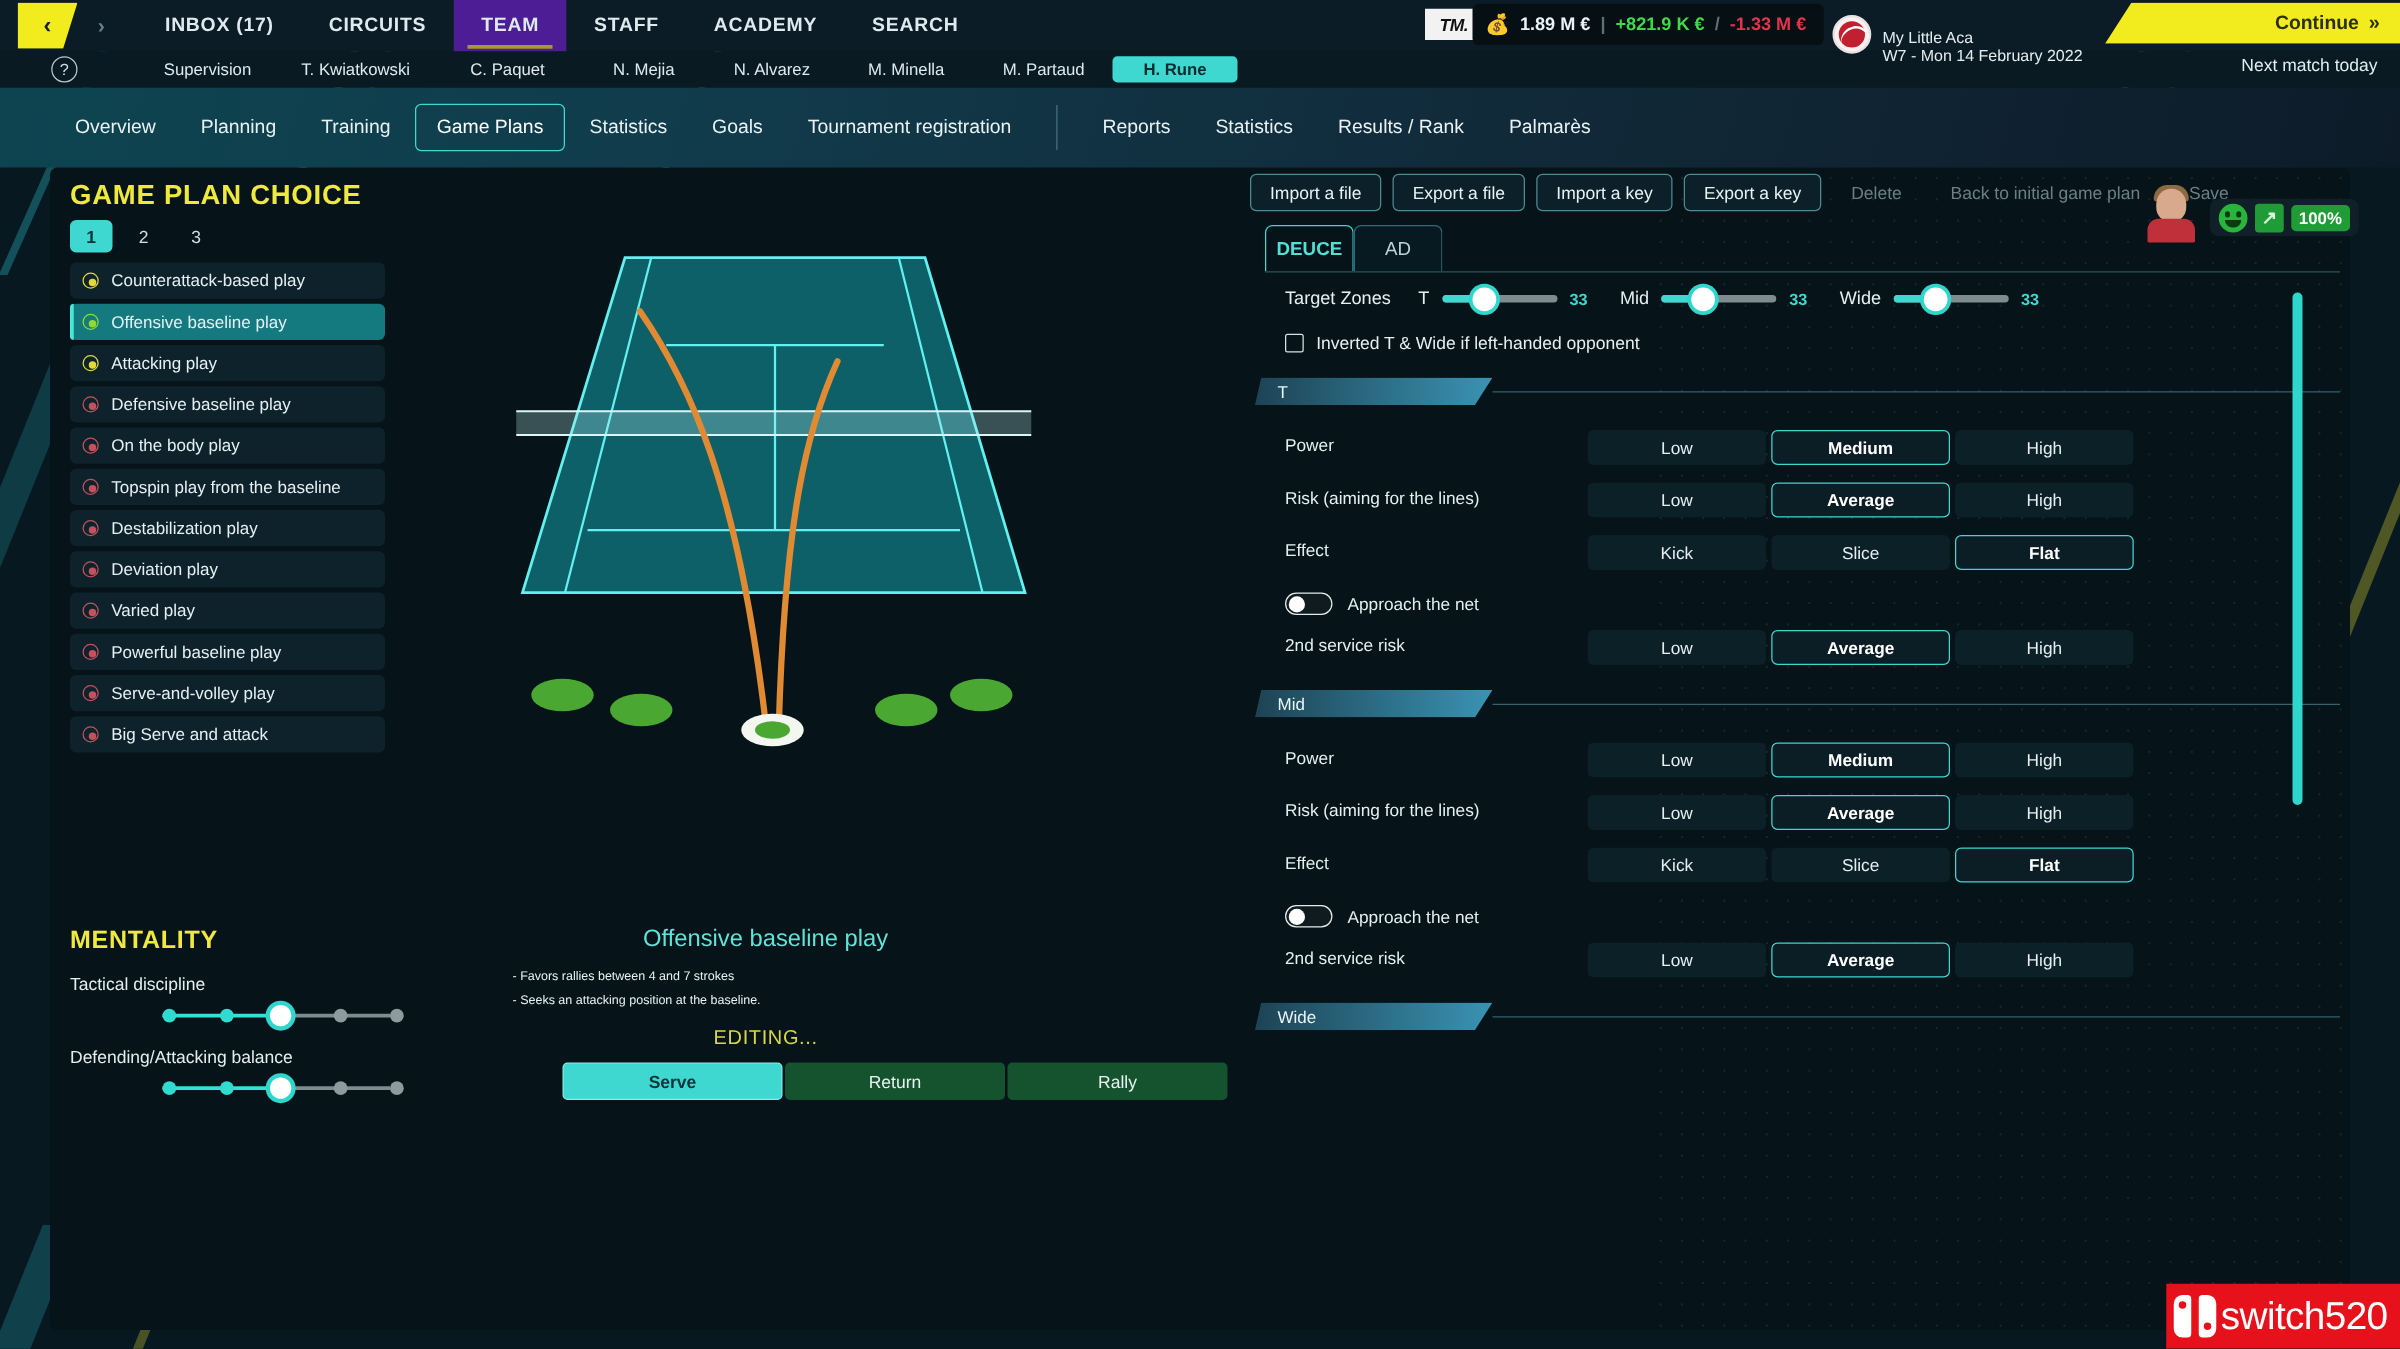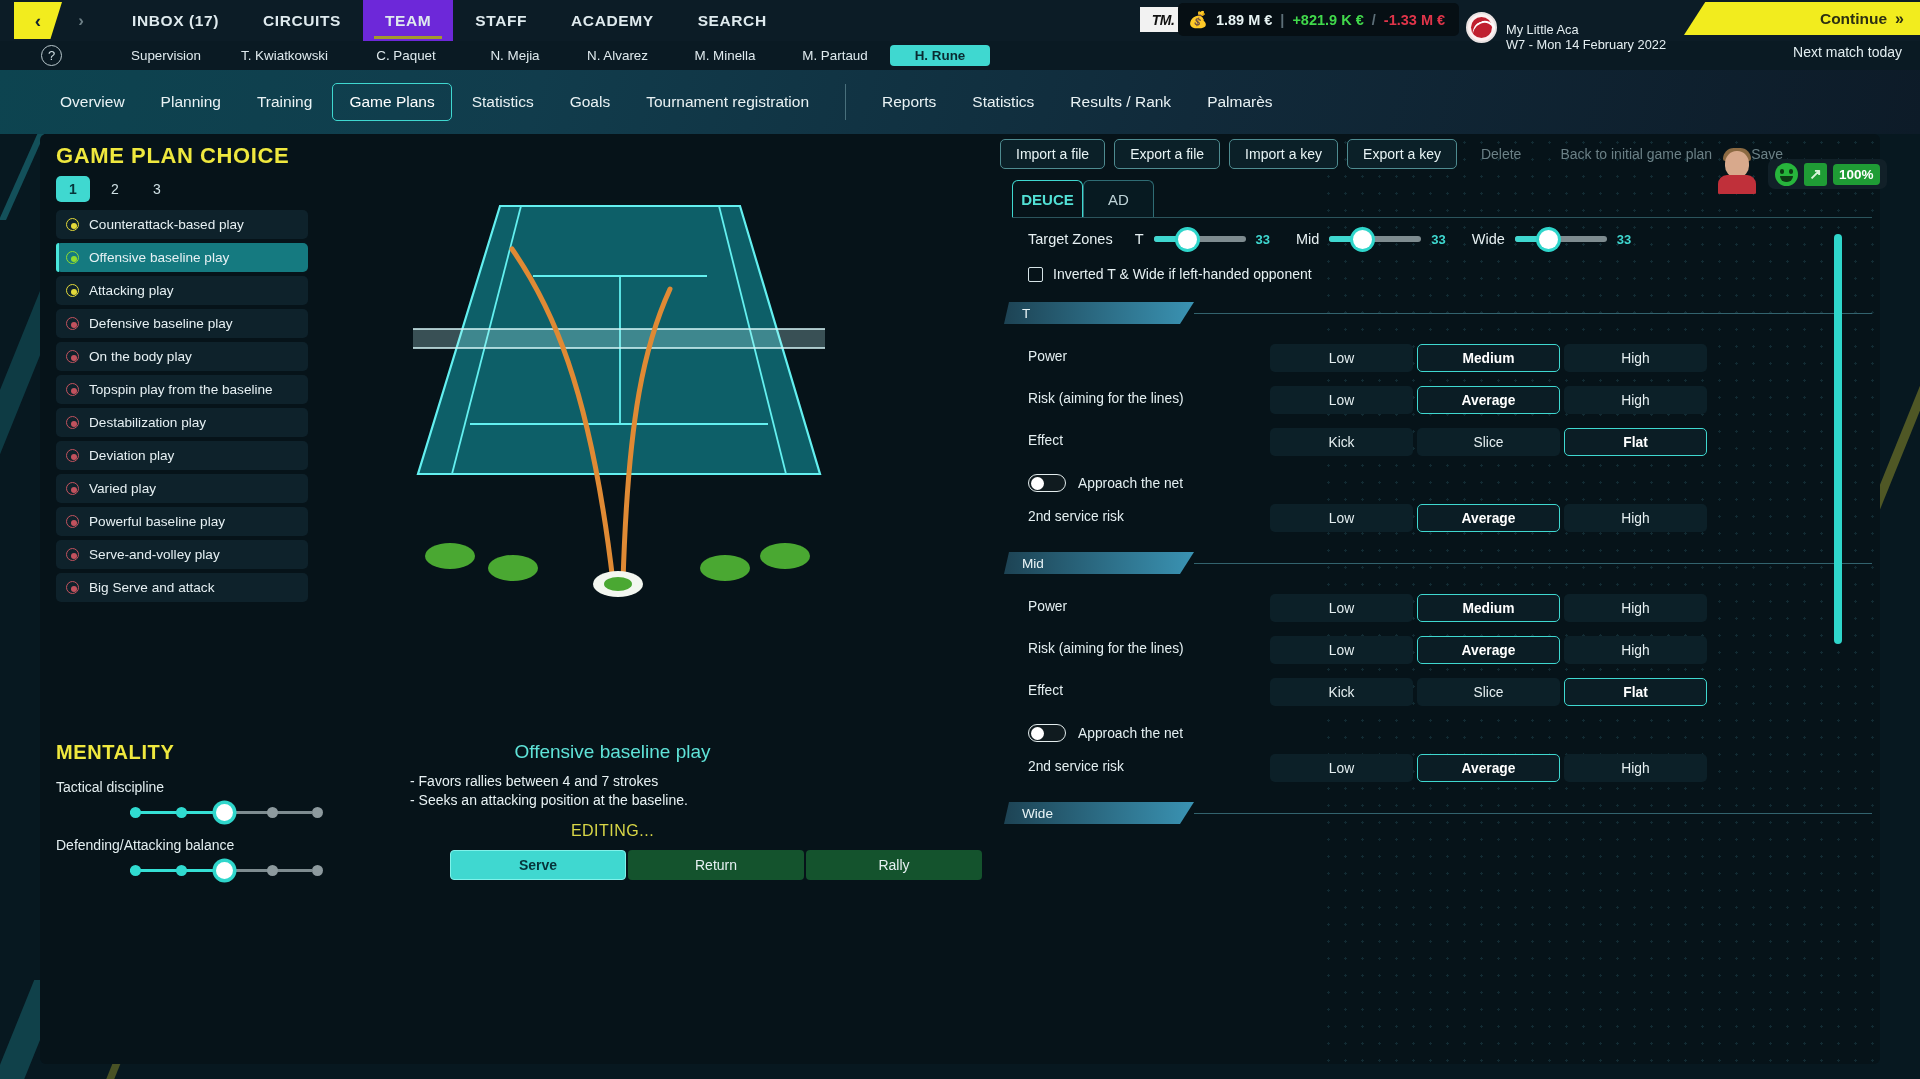--- a/index.html
+++ b/index.html
@@ -32,21 +32,21 @@
     position: absolute; left: 52px; top: 0; width: 30px; height: 37px;
     color: #6d7f86; font-size: 17px; font-weight: bold;
     display: flex; align-items: center; justify-content: center;
   }
   .topnav { position: absolute; left: 110px; top: 0; height: 41px; display: flex; }
   .topnav-item {
     padding: 0 22px; height: 41px; display: flex; align-items: center;
     font-size: 15.5px; letter-spacing: .6px; color: #dfeaee; font-weight: 600;
     position: relative; cursor: pointer;
   }
-  .topnav-item.active { background: #6d28d9; }
+  .topnav-item.active { background: #4c1d95; }
   .topnav-item.active::after {
     content: ""; position: absolute; left: 12%; right: 12%; bottom: 2px;
     height: 3px; background: #a39b2b;
   }
 
   .tm-logo {
     position: absolute; left: 1140px; top: 7px; width: 46px; height: 25px;
     background: #f2f2f2; color: #111; font-size: 14px; font-weight: bold;
     display: flex; align-items: center; justify-content: center; font-style: italic;
     letter-spacing: -.5px;
@@ -204,21 +204,21 @@
   }
 
   
   .courtwrap { position: absolute; left: 300px; top: 50px; width: 545px; height: 500px; }
   .plan-name {
     position: absolute; left: 300px; top: 607px; width: 545px; text-align: center;
     font-size: 19px; color: #5fe3d8;
   }
   .plan-desc {
     position: absolute; left: 370px; top: 638px; width: 420px;
-    font-size: 14px; line-height: 19px; color: #e8f2f4;
+    font-size: 10px; line-height: 19px; color: #e8f2f4;
   }
   .editing {
     position: absolute; left: 300px; top: 688px; width: 545px; text-align:center;
     font-size: 16px; color: #d9d747; letter-spacing: .5px;
   }
   .phasebtns { position: absolute; left: 410px; top: 716px; display: flex; gap: 2px; }
   .phasebtn {
     width: 176px; height: 30px; display:flex; align-items:center; justify-content:center;
     background: #14532d; color: #e7f1f3; font-size: 14px; border-radius: 4px; cursor: pointer;
   }
@@ -674,13 +674,20 @@
           <div class="section-hdr" style="top: 668px;">Wide</div>
           <div class="section-rule" style="top: 679px;"></div>
         </div>
 
       <div class="scrollbar">
         <div class="scroll-thumb"></div>
       </div>
     </div>
   </div>
 
+  <div class="wm">
+    <div class="wm-logo">
+      <div class="wm-l"></div>
+        <div class="wm-r"></div>
+    </div>
+    <div class="wm-txt">switch520</div>
+  </div>
 </div>
 
 </body></html>

